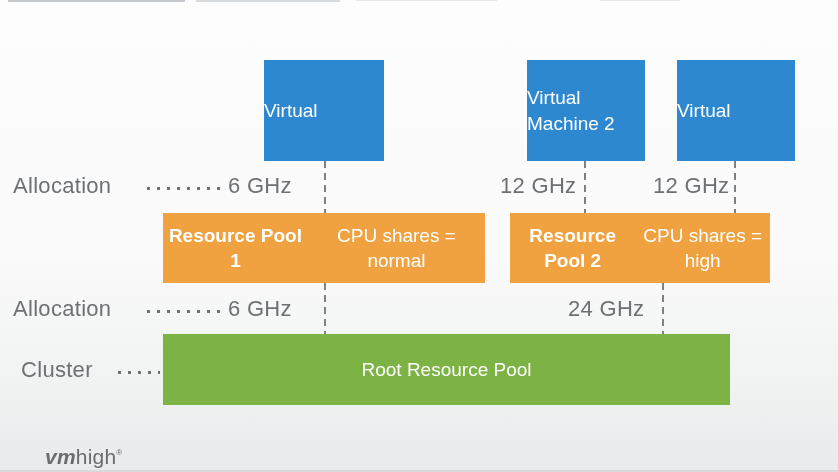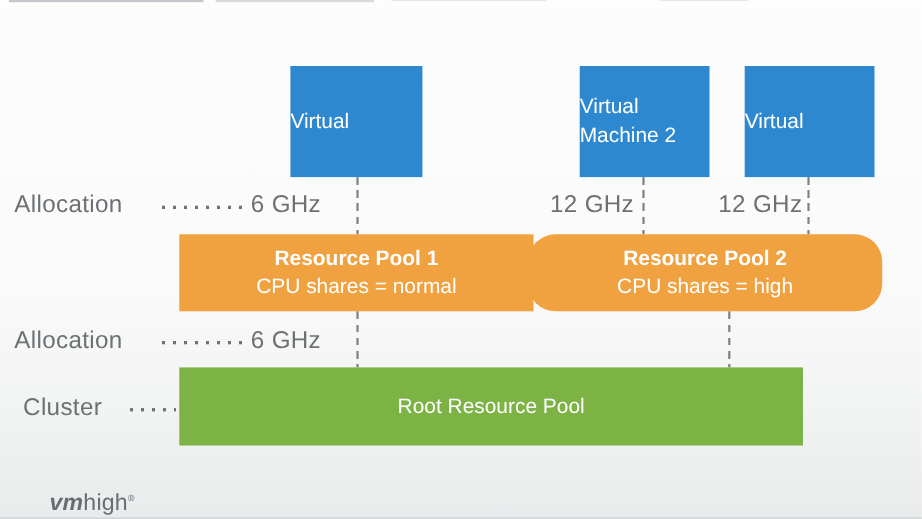--- a/index.html
+++ b/index.html
@@ -20,21 +20,21 @@
   .bottom-strip{position:absolute;left:0;bottom:0;width:838px;height:2px;background:#d8d9da;}
 
   
   .vm{
     position:absolute;top:60px;height:101px;background:#2E88D0;color:#fff;
     display:flex;flex-direction:column;align-items:flex-start;justify-content:center;
     font-size:19px;line-height:26px;text-align:center;
   }
   .pool{
     position:absolute;top:213px;height:70px;background:#F0A140;color:#fff;
-    display:flex;flex-direction:column;align-items:center;justify-content:center;
+    display:flex;flex-direction:row;align-items:center;justify-content:center;
     font-size:19px;line-height:25px;text-align:center;
   }
   .pool .title{font-weight:bold;}
   .root-pool{
     position:absolute;left:163px;top:334px;width:567px;height:71px;background:#7CB344;color:#fff;
     display:flex;flex-direction:row;align-items:center;justify-content:center;
     font-size:19px;line-height:25px;text-align:center;
   }
 
   
@@ -89,31 +89,32 @@
   <div class="glabel" style="left:13px;top:175px;">Allocation</div>
   <div class="leader" style="left:147px;top:187px;width:74px;"></div>
   <div class="glabel" style="left:228px;top:175px;">6 GHz</div>
   <div class="glabel" style="left:500px;top:175px;">12 GHz</div>
   <div class="glabel" style="left:653px;top:175px;">12 GHz</div>
 
   <div class="pool" style="left:163px;width:322px;">
     <span class="title">Resource Pool 1</span>
     <span>CPU shares = normal</span>
   </div>
-  <div class="pool" style="left:480px;width:322px;border-radius:25px;">
+  <div class="pool" style="left:510px;width:260px;">
     <span class="title">Resource Pool 2</span>
     <span>CPU shares = high</span>
   </div>
 
   <div class="vline" style="left:324px;top:283px;height:51px;"></div>
   <div class="vline" style="left:662px;top:283px;height:51px;"></div>
 
   <div class="glabel" style="left:13px;top:298px;">Allocation</div>
   <div class="leader" style="left:147px;top:310px;width:74px;"></div>
   <div class="glabel" style="left:228px;top:298px;">6 GHz</div>
+  <div class="glabel" style="left:568px;top:298px;">24 GHz</div>
 
   <div class="root-pool">
     <span>Root Resource Pool</span>
   </div>
 
   <div class="glabel" style="left:21px;top:359px;">Cluster</div>
   <div class="leader" style="left:118px;top:371px;width:42px;"></div>
 
   <div class="logo"><span class="bold">vm</span><span>high</span><span class="mark">®</span></div>
 

